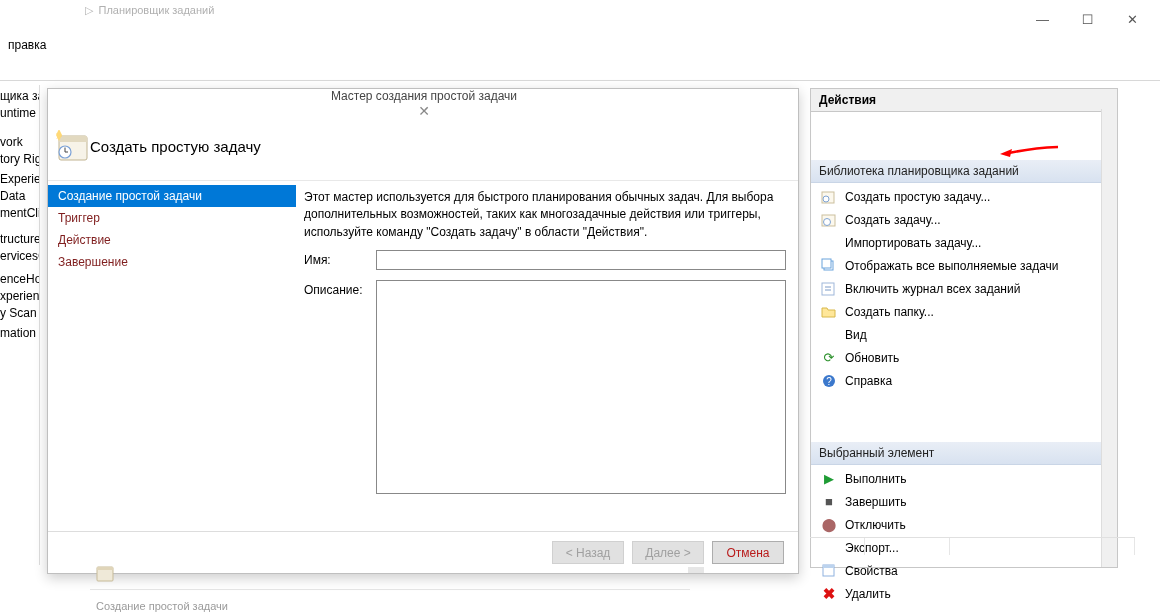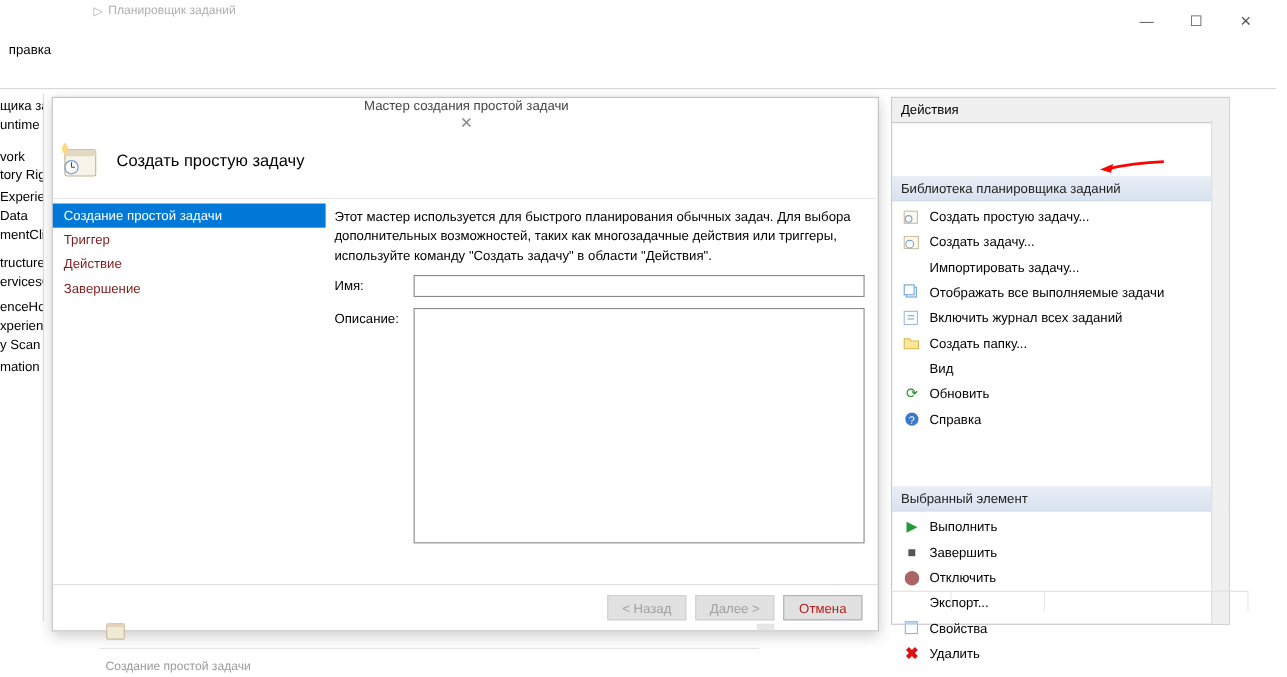--- a/index.html
+++ b/index.html
@@ -108,21 +108,20 @@
       color: #888;
       font-size: 14px;
       width: 30px;
       text-align: center;
     }
     .wizard-header {
       height: 68px;
       display: flex;
       align-items: center;
       padding-left: 8px;
-      gap: 16px;
       border-bottom: 1px solid #e8e8e8;
     }
     .wizard-icon {
       width: 34px;
       height: 34px;
       position: relative;
     }
     .wizard-icon svg { width: 34px; height: 34px; }
     .wizard-heading {
       font-size: 15px;
@@ -244,21 +243,21 @@
       left: 810px;
       width: 308px;
       height: 480px;
       border: 1px solid #c7c7c7;
     }
     .actions-header {
       background: #f0f0f0;
       border-bottom: 1px solid #c7c7c7;
       padding: 4px 8px;
       font-size: 12px;
-      font-weight: normal;
+      font-weight: bold;
     }
     .actions-group-header {
       background: linear-gradient(#e9eef6,#d8e2f0);
       padding: 4px 8px;
       font-size: 12px;
       color: #222;
       display: flex;
       justify-content: space-between;
       align-items: center;
       border-bottom: 1px solid #c9d5e6;

